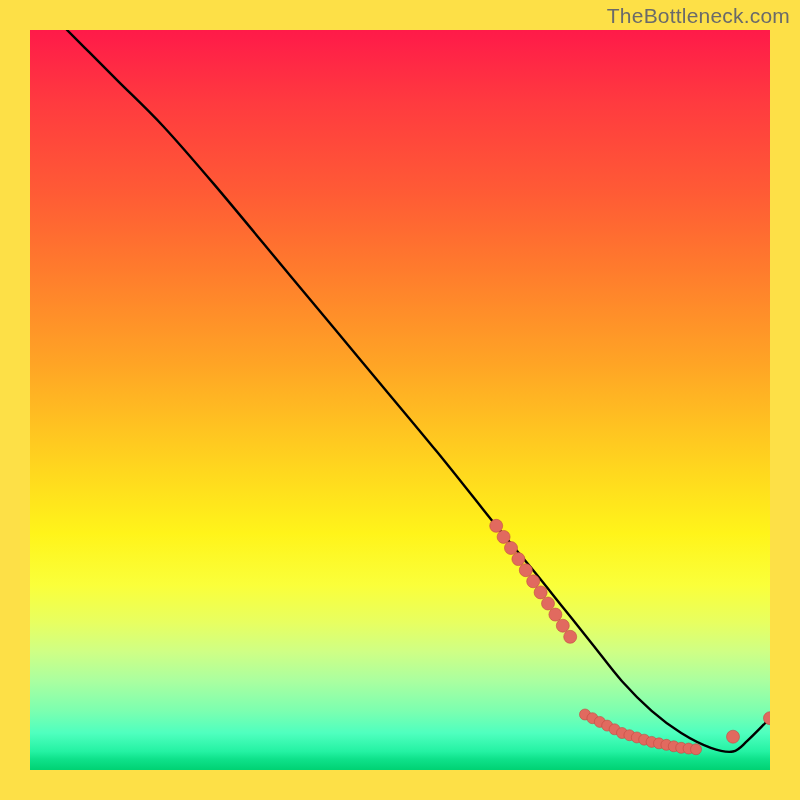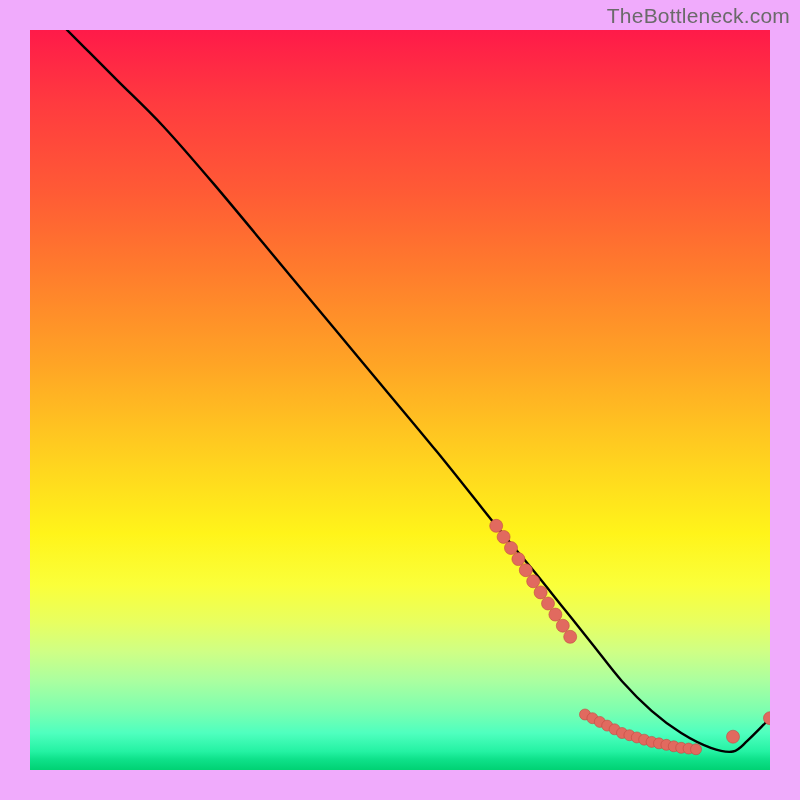--- a/index.html
+++ b/index.html
@@ -8,21 +8,21 @@
     width: 800px;
     height: 800px;
     background: #000;
     overflow: hidden;
     font-family: Arial, Helvetica, sans-serif;
   }
   .frame {
     position: relative;
     width: 800px;
     height: 800px;
-    background: #f0abfc;
+    background: #fde047;
   }
   .watermark {
     position: absolute;
     top: 4px;
     right: 10px;
     color: #6a6a6a;
     font-size: 21px;
     font-weight: 400;
     letter-spacing: 0.2px;
     z-index: 5;

